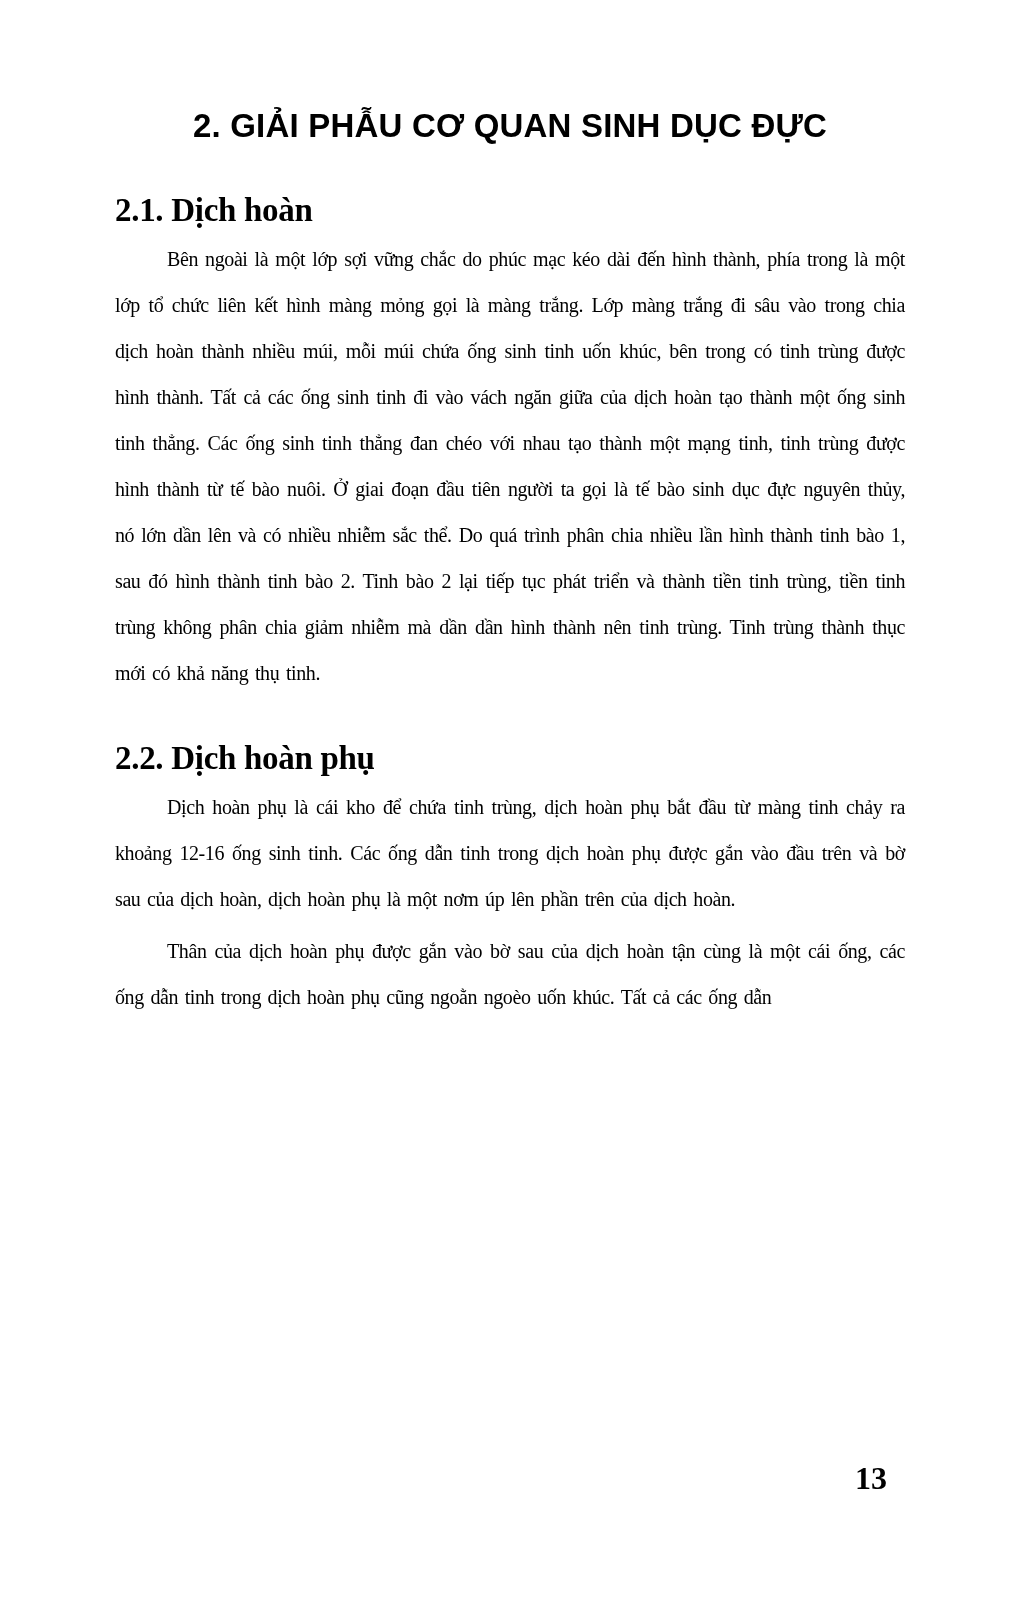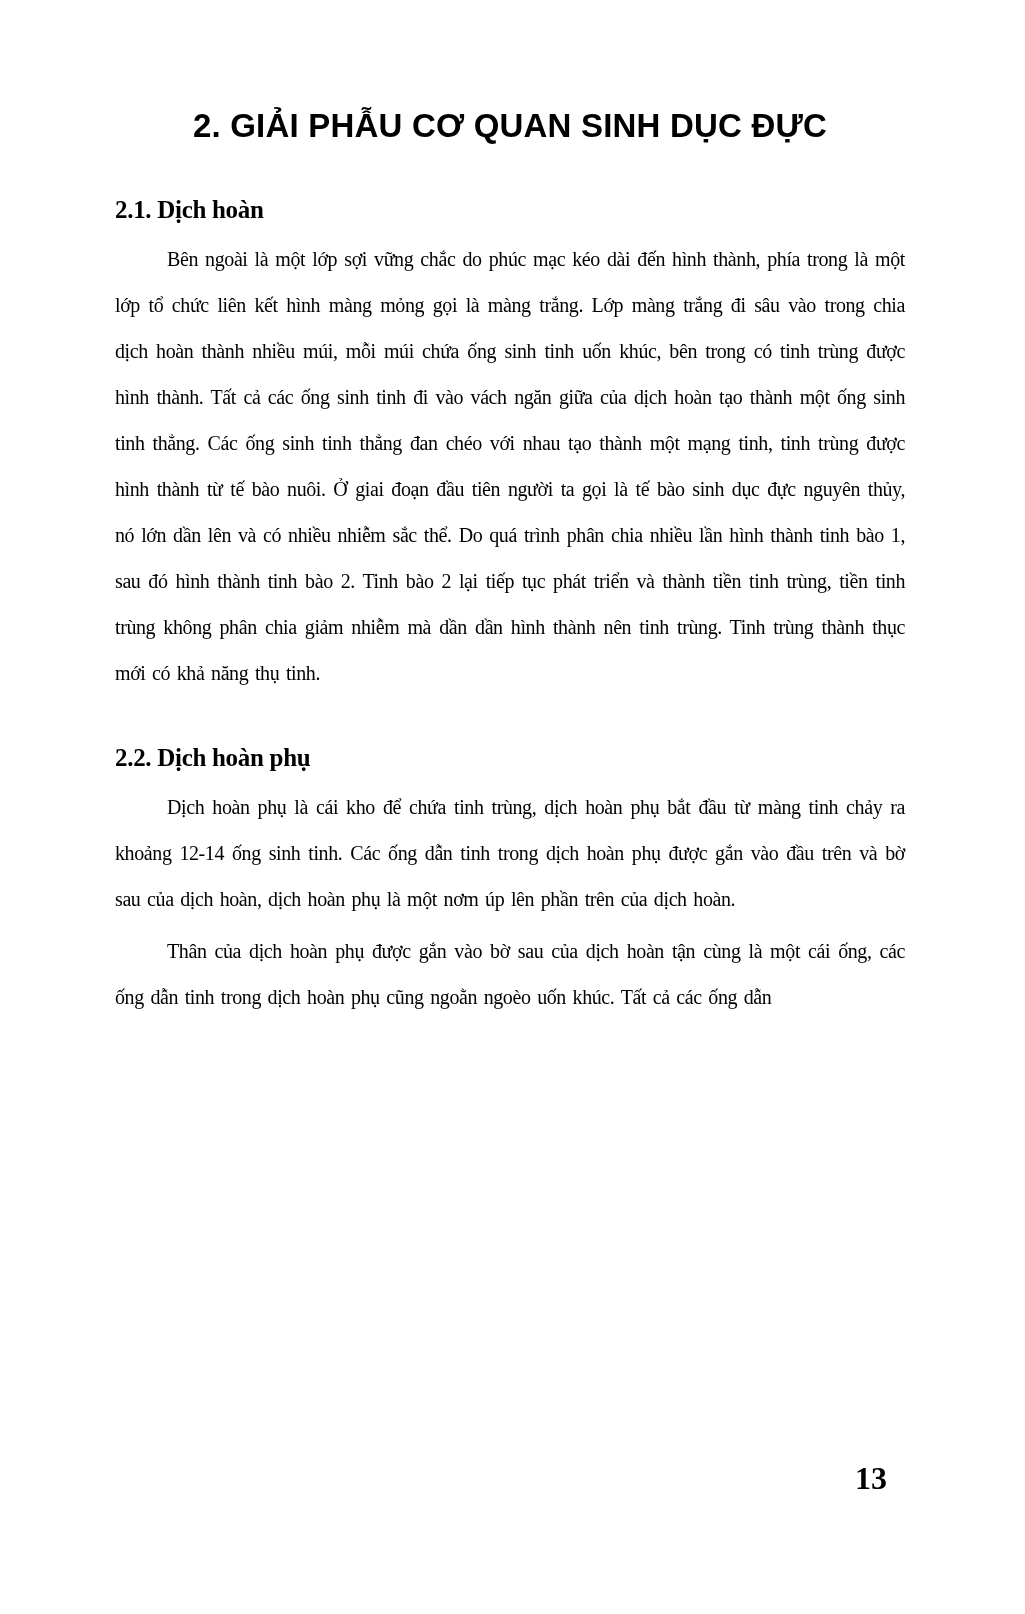--- a/index.html
+++ b/index.html
@@ -29,21 +29,21 @@
     font-weight: bold;
     font-size: 33px;
     line-height: 44px;
     letter-spacing: 0.2px;
     white-space: nowrap;
   }
   .section-heading {
     margin: 42px 0 0 0;
     font-family: "Liberation Serif", serif;
     font-weight: bold;
-    font-size: 25px;
+    font-size: 33px;
     line-height: 40px;
     letter-spacing: -0.3px;
   }
   .section-heading.second {
   }
   .body-para {
     margin: 6px 0 0 0;
     font-size: 20px;
     line-height: 46px;
     text-align: justify;
@@ -68,20 +68,20 @@
   <div class="content">
 
     <h1 class="doc-title">2. GIẢI PHẪU CƠ QUAN SINH DỤC ĐỰC</h1>
 
     <h2 class="section-heading">2.1. Dịch hoàn</h2>
 
     <p class="body-para">Bên ngoài là một lớp sợi vững chắc do phúc mạc kéo dài đến hình thành, phía trong là một lớp tổ chức liên kết hình màng mỏng gọi là màng trắng. Lớp màng trắng đi sâu vào trong chia dịch hoàn thành nhiều múi, mỗi múi chứa ống sinh tinh uốn khúc, bên trong có tinh trùng được hình thành. Tất cả các ống sinh tinh đi vào vách ngăn giữa của dịch hoàn tạo thành một ống sinh tinh thẳng. Các ống sinh tinh thẳng đan chéo với nhau tạo thành một mạng tinh, tinh trùng được hình thành từ tế bào nuôi. Ở giai đoạn đầu tiên người ta gọi là tế bào sinh dục đực nguyên thủy, nó lớn dần lên và có nhiều nhiễm sắc thể. Do quá trình phân chia nhiều lần hình thành tinh bào 1, sau đó hình thành tinh bào 2. Tinh bào 2 lại tiếp tục phát triển và thành tiền tinh trùng, tiền tinh trùng không phân chia giảm nhiễm mà dần dần hình thành nên tinh trùng. Tinh trùng thành thục mới có khả năng thụ tinh.</p>
 
     <h2 class="section-heading second">2.2. Dịch hoàn phụ</h2>
 
-    <p class="body-para">Dịch hoàn phụ là cái kho để chứa tinh trùng, dịch hoàn phụ bắt đầu từ màng tinh chảy ra khoảng 12-14 ống sinh tinh. Các ống dẫn tinh trong dịch hoàn phụ được gắn vào đầu trên và bờ sau của dịch hoàn, dịch hoàn phụ là một nơm úp lên phần trên của dịch hoàn.</p>
+    <p class="body-para">Dịch hoàn phụ là cái kho để chứa tinh trùng, dịch hoàn phụ bắt đầu từ màng tinh chảy ra khoảng 12-16 ống sinh tinh. Các ống dẫn tinh trong dịch hoàn phụ được gắn vào đầu trên và bờ sau của dịch hoàn, dịch hoàn phụ là một nơm úp lên phần trên của dịch hoàn.</p>
 
     <p class="body-para">Thân của dịch hoàn phụ được gắn vào bờ sau của dịch hoàn tận cùng là một cái ống, các ống dẫn tinh trong dịch hoàn phụ cũng ngoằn ngoèo uốn khúc. Tất cả các ống dẫn</p>
 
   </div>
 
   <div class="page-number">13</div>
 </div>
 
 </body></html>

